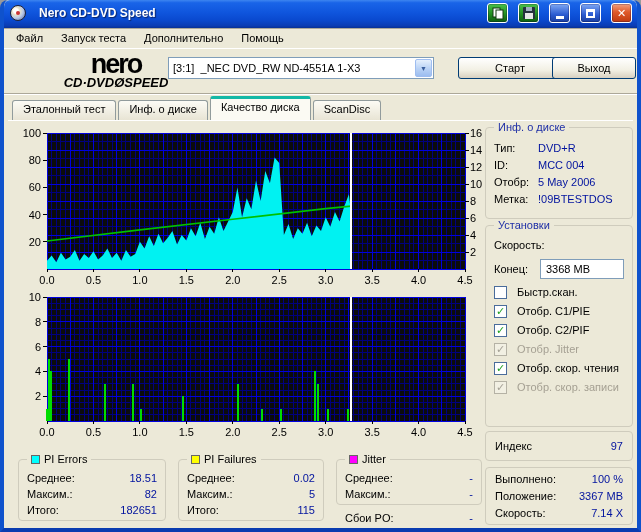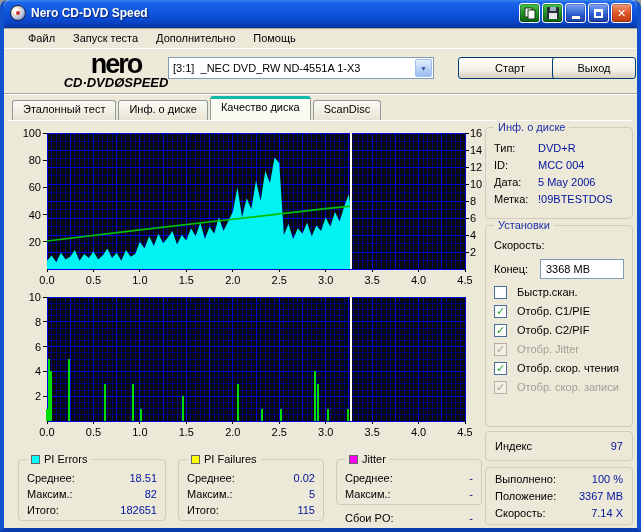--- a/index.html
+++ b/index.html
@@ -6,37 +6,37 @@
   html,body { background:#9a9a9a; }
   body { font-family:"Liberation Sans","DejaVu Sans",sans-serif; font-size:11px; color:#000; }
 
   .window{ position:relative; width:641px; height:532px; background:#ece9d8;
     border-left:4px solid #0f52cc; border-right:4px solid #0f52cc; border-bottom:4px solid #0a3cb0;
     border-radius:8px 8px 0 0; overflow:hidden; }
 
   
   .titlebar{ height:28px; display:flex; align-items:center; padding:0 5px 2px 6px;
     background:linear-gradient(180deg,#3d85f0 0%,#1964e8 10%,#0f55dd 45%,#0a4ad0 70%,#0a3cb4 92%,#073095 100%);
-    border-radius:6px 6px 0 0; }
+    border-radius:6px 6px 0 0;gap:8px; }
   .app-icon{ width:16px; height:16px; border-radius:50%; margin-right:5px; position:relative;
     background:radial-gradient(circle at 35% 35%, #ffffff 0 18%, #e8e2c8 30%, #b9c9e8 55%, #7d8db8 80%, #4a5a88 100%);
     border:1px solid #223; }
   .app-icon::after{ content:""; position:absolute; left:5px; top:5px; width:4px; height:4px; border-radius:50%; background:#c33; }
   .title-text{ color:#fff; font-weight:bold; font-size:12px; text-shadow:1px 1px 1px #0a246a; flex:1; }
   .tb-btn{ width:21px; height:20px; border-radius:3px; margin-left:2px; display:flex; align-items:center; justify-content:center;
     border:1px solid #fff; box-shadow:inset 0 0 0 1px rgba(0,0,60,.25); cursor:default; }
   .tb-green{ background:linear-gradient(180deg,#49c349,#1f8a1f 60%,#0e5e0e); }
   .tb-blue{ background:linear-gradient(180deg,#7fa8f4,#2a5ad0 60%,#1a3f9e); }
   .tb-red{ background:linear-gradient(180deg,#f0a080,#e05a2b 45%,#bf3a10); }
   .tb-blue span,.tb-red span{ color:#fff; font-weight:bold; font-size:11px; line-height:1; }
   .glyph-min{ display:block; width:8px; height:3px; background:#fff; margin-top:9px; }
   .glyph-max{ display:block; width:9px; height:9px; border:2px solid #fff; border-top-width:3px; }
 
   
-  .menubar{ height:21px; display:flex; align-items:center; padding-left:24px; gap:18px;
+  .menubar{ height:21px; display:flex; align-items:center; padding-left:12px; gap:18px;
     background:#ece9d8; border-bottom:1px solid #ffffff; box-shadow:0 1px 0 #aca899 inset; }
   .menu-item{ cursor:default; }
 
   
   .header{ position:relative; height:46px; background:#ece9d8; }
   .logo{ position:absolute; left:22px; top:2px; width:180px; text-align:center; line-height:1; }
   .logo-line1{ font-size:27px; font-weight:bold; letter-spacing:-2px; }
   .logo-line2{ font-size:13px; font-weight:bold; font-style:italic; letter-spacing:0px; margin-top:-2px; }
   .drive-combo{ position:absolute; left:164px; top:8px; width:266px; height:22px; background:#fff;
     border:1px solid #7f9db9; display:flex; align-items:center; }
@@ -607,21 +607,21 @@
         <span class="gb-title">Инф. о диске</span>
       <div class="info-row">
             <span class="info-label">Тип:</span>
             <span class="info-value">DVD+R</span>
           </div>
           <div class="info-row">
             <span class="info-label">ID:</span>
             <span class="info-value">MCC 004</span>
           </div>
           <div class="info-row">
-            <span class="info-label">Дата:</span>
+            <span class="info-label">Отобр:</span>
             <span class="info-value">5 May 2006</span>
           </div>
           <div class="info-row">
             <span class="info-label">Метка:</span>
             <span class="info-value">!09BTESTDOS</span>
           </div>
         </div>
 
       <div class="groupbox" id="settingsbox" style="top:104px; height:202px;">
         <span class="gb-title">Установки</span>

